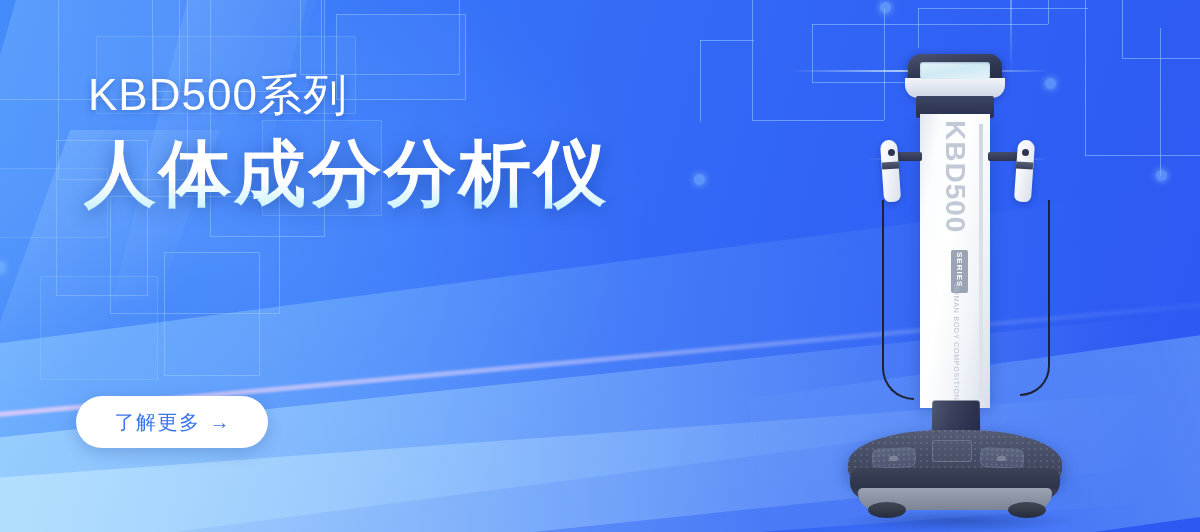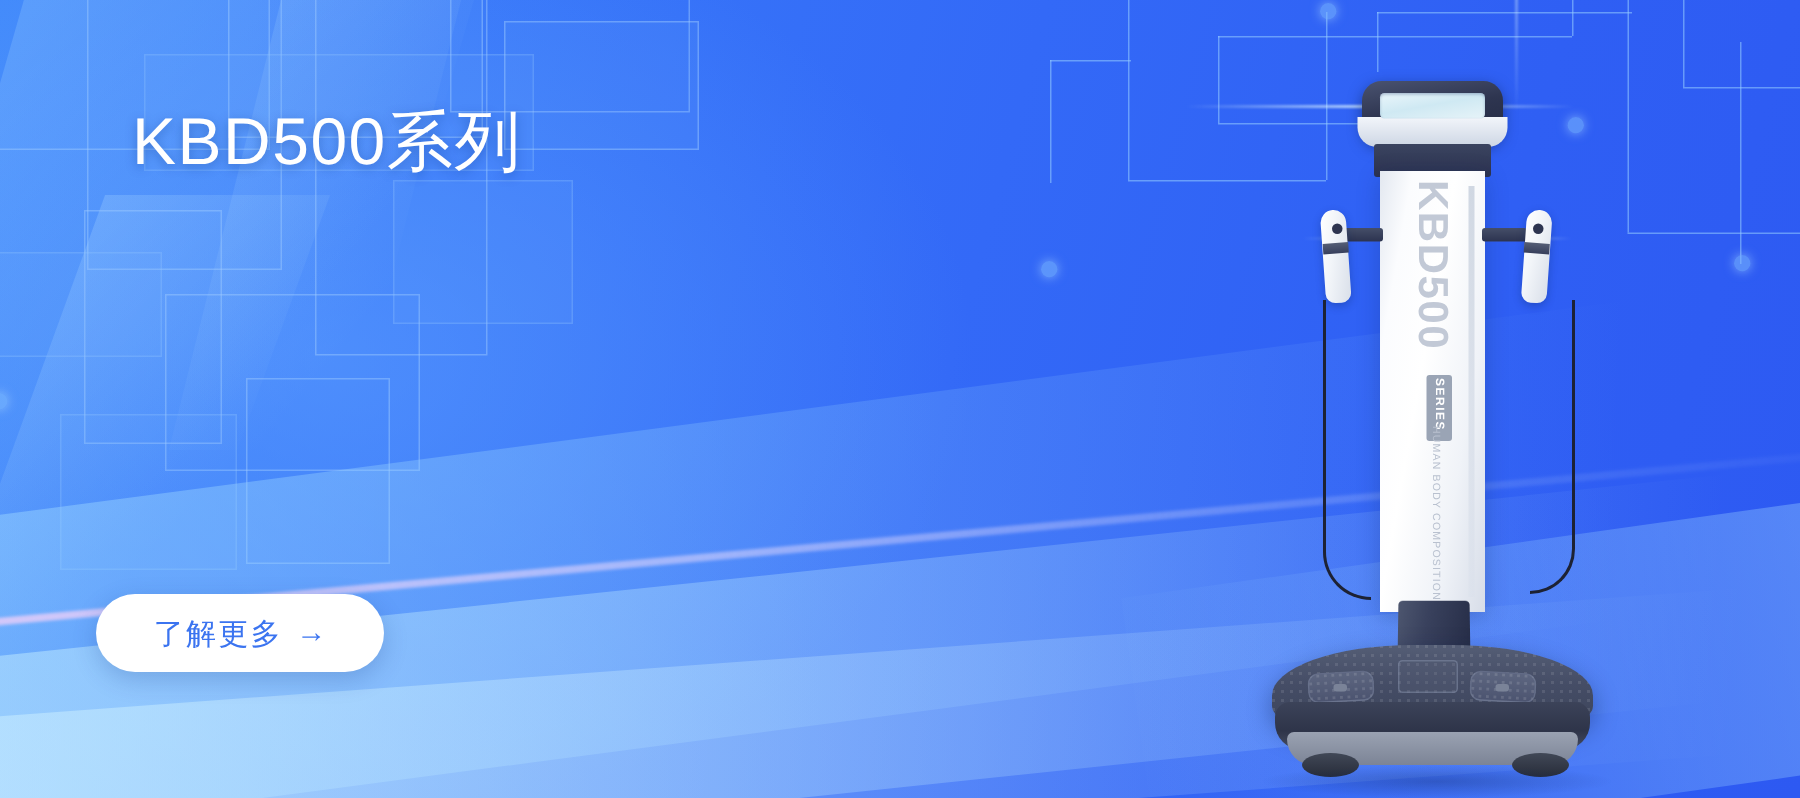--- a/index.html
+++ b/index.html
@@ -81,21 +81,21 @@
     display:block; width:40px; height:2px;
     background:rgba(235,248,255,0.85);
   }
   .sub-text {
     font-size:30px; font-weight:400; letter-spacing:3px;
     color:#f2fbff;
     text-shadow:0 2px 6px rgba(12,46,128,0.35);
   }
 
   .cta {
-    position:absolute; left:64px; top:396px;
+    position:absolute; left:76px; top:396px;
     width:192px; height:52px; border-radius:26px;
     background:#ffffff;
     display:flex; align-items:center; justify-content:center;
     gap:9px; cursor:pointer;
     box-shadow:0 5px 16px rgba(15,50,130,0.22);
   }
   .cta-label {
     font-size:20px; letter-spacing:1.5px; color:#3b74f0; font-weight:400;
   }
   .cta-arrow { font-size:20px; color:#3b74f0; line-height:1; }
@@ -323,20 +323,21 @@
                 transform:rotate(-4.2deg);"></div>
     <div class="swoosh" style="left:760px;top:398px;width:560px;height:180px;
                 background:linear-gradient(80deg, rgba(150,205,255,0) 0%, rgba(150,205,255,0.30) 60%, rgba(150,205,255,0.45) 100%);
                 transform:rotate(-8deg);"></div>
   </div>
 
   <div class="content">
 
     <div class="eyebrow">KBD500系列</div>
 
+    <h1 class="headline">人体成分分析仪</h1>
 
 
     <div class="cta">
       <span class="cta-label">了解更多</span>
       <span class="cta-arrow">→</span>
     </div>
   </div>
 
   <div id="device">
 

